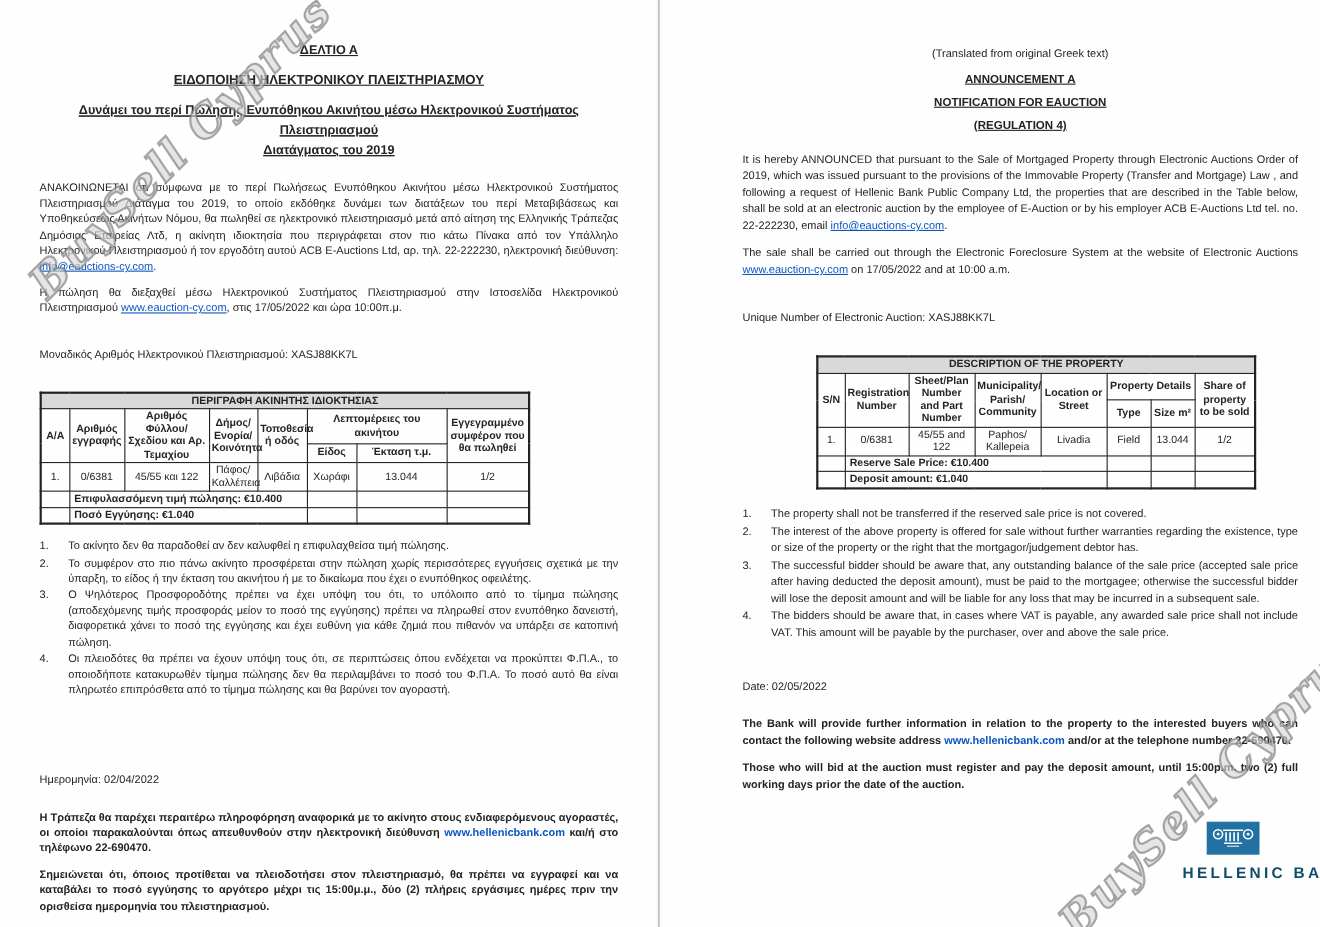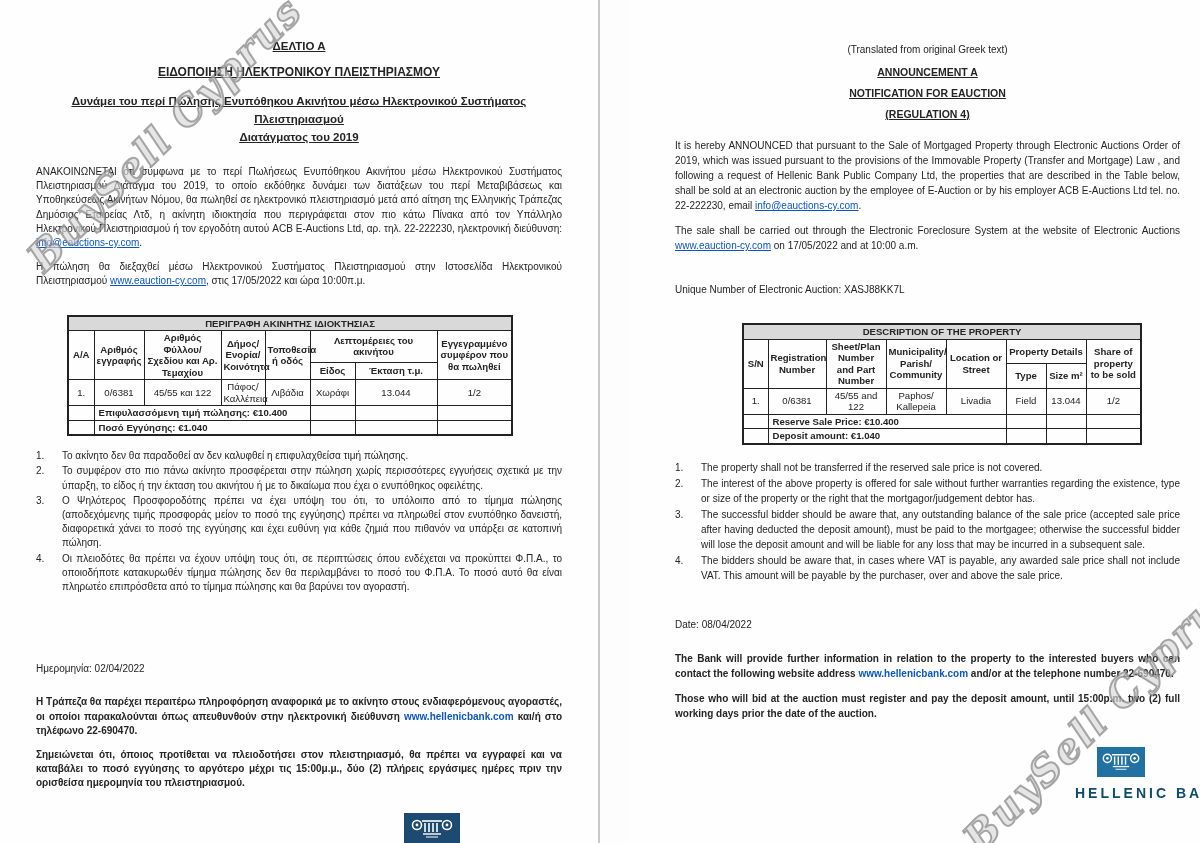--- a/index.html
+++ b/index.html
@@ -26,21 +26,21 @@
   a.link { color:#0a56c2; text-decoration:underline; cursor:pointer; }
   a.link-bold { color:#0a56c2; font-weight:bold; text-decoration:none; cursor:pointer; }
 
   
   table.ptable { border-collapse:collapse; table-layout:fixed; margin-top:26px; }
   table.ptable td { border:1px solid #222; font-size:9.6px; line-height:11.5px; text-align:center; vertical-align:middle; padding:1px 2px; }
   table.ptable { border:2px solid #222; }
   td.ttitle { background:#d9d9d9; font-weight:bold; }
   td.th { font-weight:bold; }
   tr.brow td { text-align:left; font-weight:bold; padding-left:4px; }
-  .tbl-left { width:446px; margin-left:31px; }
+  .tbl-left { width:446px; }
   .tbl-right { width:398px; margin-left:67px;padding-left:16px; }
 
   
   .olist { margin-top:13px; }
   .oitem { display:flex; margin-bottom:1px; }
   .onum { flex:none; width:16px; font-size:10px; line-height:14.2px; }
   .ogap { flex:none; width:10px; }
   .otext { flex:1; font-size:10px; line-height:14.2px; text-align:justify; }
 
   .date-line { margin-top:68px; }
@@ -90,20 +90,21 @@
     </div>
 
     <p class="g-body just para-first">
       <span>ΑΝΑΚΟΙΝΩΝΕΤΑΙ ότι σύμφωνα με το περί Πωλήσεως Ενυπόθηκου Ακινήτου μέσω Ηλεκτρονικού Συστήματος Πλειστηριασμού Διάταγμα του 2019, το οποίο εκδόθηκε δυνάμει των διατάξεων του περί Μεταβιβάσεως και Υποθηκεύσεως Ακινήτων Νόμου, θα πωληθεί σε ηλεκτρονικό πλειστηριασμό μετά από αίτηση της Ελληνικής Τράπεζας Δημόσιας Εταιρείας Λτδ, η ακίνητη ιδιοκτησία που περιγράφεται στον πιο κάτω Πίνακα από τον Υπάλληλο Ηλεκτρονικού Πλειστηριασμού ή τον εργοδότη αυτού ACB E-Auctions Ltd, αρ. τηλ. 22-222230, ηλεκτρονική διεύθυνση: </span><a class="link">info@eauctions-cy.com</a><span>.</span>
     </p>
 
     <p class="g-body just para">
       <span>Η πώληση θα διεξαχθεί μέσω Ηλεκτρονικού Συστήματος Πλειστηριασμού στην Ιστοσελίδα Ηλεκτρονικού Πλειστηριασμού </span><a class="link">www.eauction-cy.com</a><span>, στις 17/05/2022 και ώρα 10:00π.μ.</span>
     </p>
 
+    <p class="g-body unique">Μοναδικός Αριθμός Ηλεκτρονικού Πλειστηριασμού: XASJ88KK7L</p>
 
     <table class="ptable tbl-left">
       <colgroup>
         <col style="width:26px">
           <col style="width:50px">
           <col style="width:77px">
           <col style="width:44px">
         <col style="width:45px">
           <col style="width:45px">
           <col style="width:82px">
@@ -288,21 +289,21 @@
           <span class="ogap"></span>
         <span class="otext" style="line-height:15px;">The successful bidder should be aware that, any outstanding balance of the sale price (accepted sale price after having deducted the deposit amount), must be paid to the mortgagee; otherwise the successful bidder will lose the deposit amount and will be liable for any loss that may be incurred in a subsequent sale.</span>
       </div>
       <div class="oitem">
         <span class="onum" style="line-height:15px;">4.</span>
           <span class="ogap"></span>
         <span class="otext" style="line-height:15px;">The bidders should be aware that, in cases where VAT is payable, any awarded sale price shall not include VAT. This amount will be payable by the purchaser, over and above the sale price.</span>
       </div>
     </div>
 
-    <p class="e-body e-date">Date: 08/04/2022</p>
+    <p class="e-body e-date">Date: 02/05/2022</p>
 
     <p class="e-body just bold-para">
       <span>The Bank will provide further information in relation to the property to the interested buyers who can contact the following website address </span><a class="link-bold">www.hellenicbank.com</a><span> and/or at the telephone number 22-690470.</span>
     </p>
 
     <p class="e-body just bold-para2">Those who will bid at the auction must register and pay the deposit amount, until 15:00p.m. two (2) full working days prior the date of the auction.</p>
 
     <div class="logo-block-right">
       <div class="logo-box-r">
         <svg width="40" height="22" viewBox="0 0 44 24">

